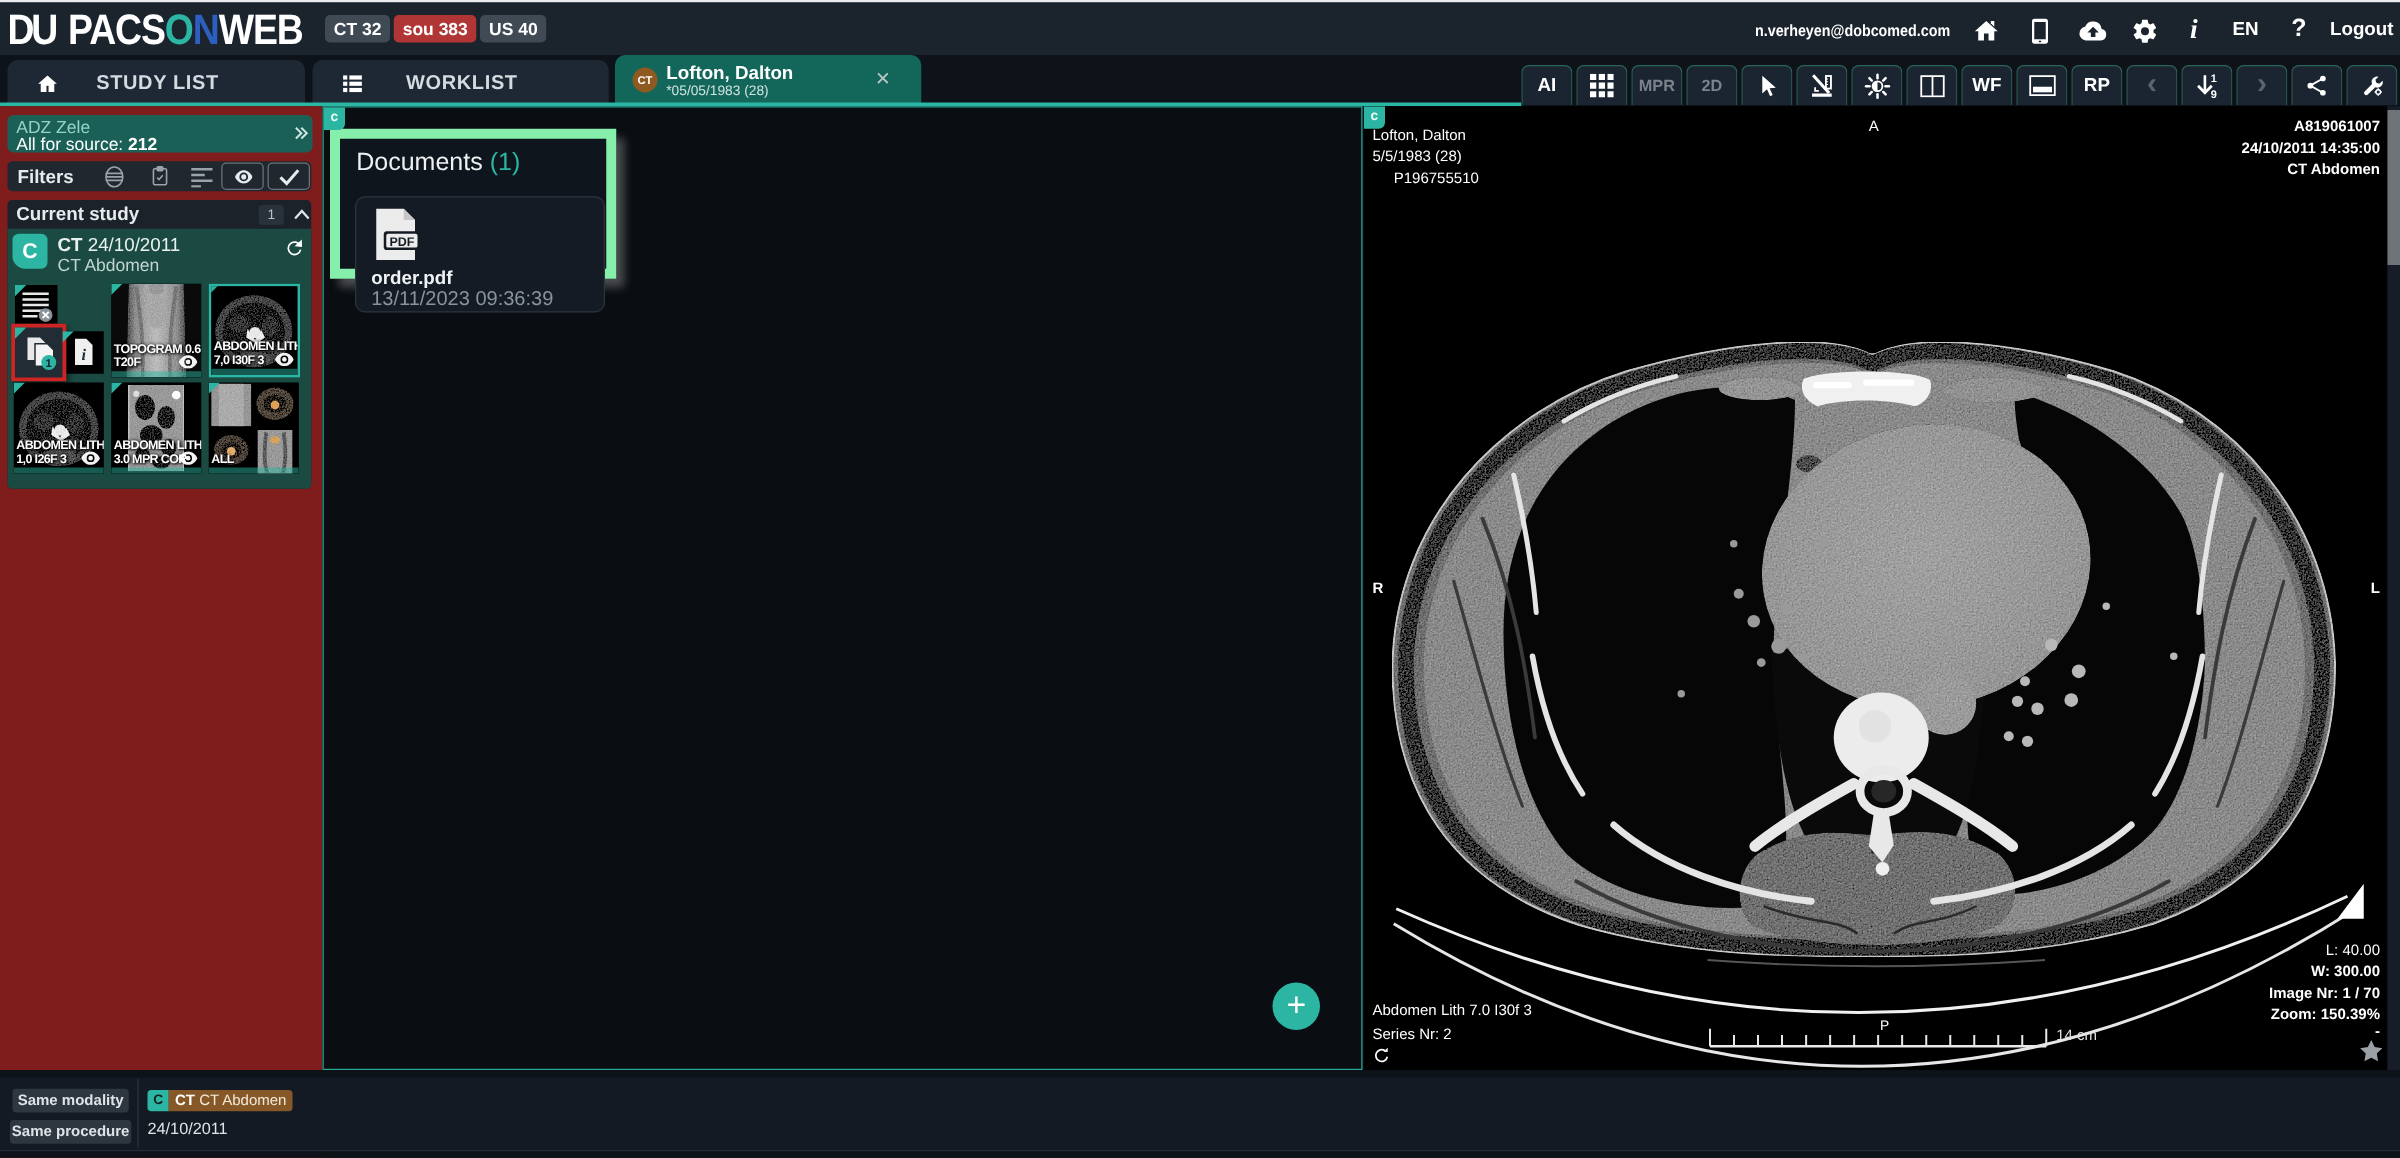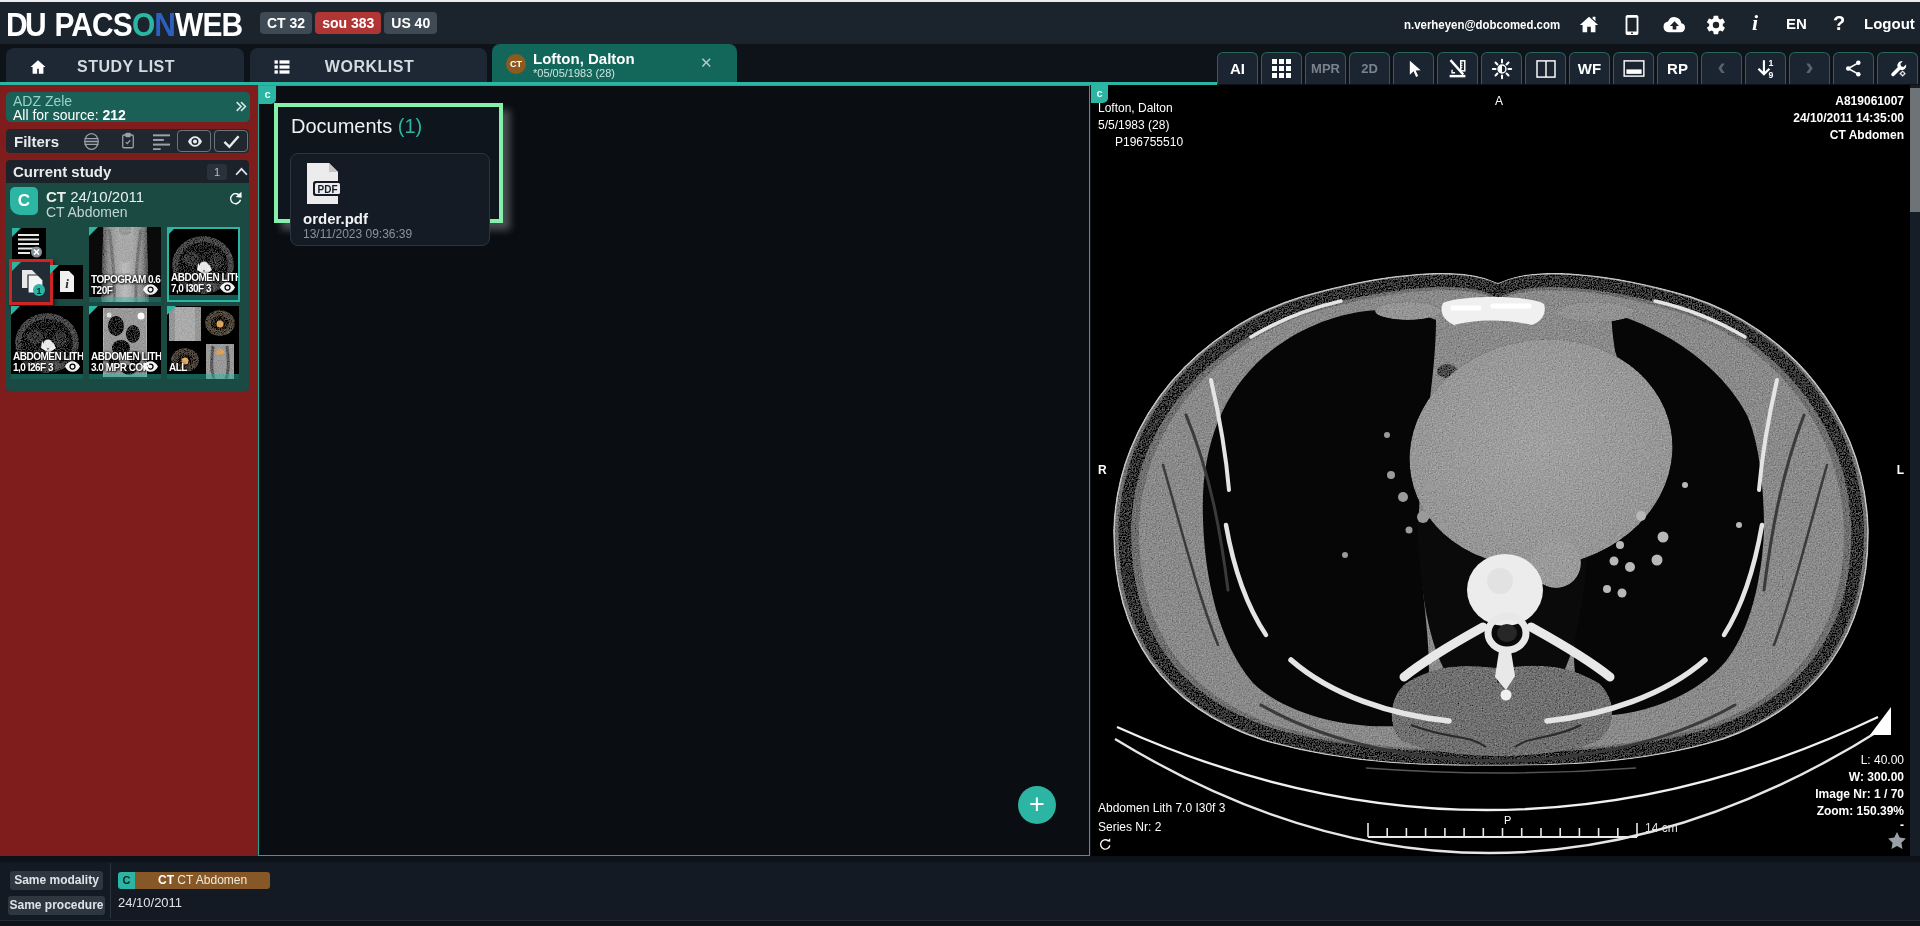--- a/index.html
+++ b/index.html
@@ -29,21 +29,21 @@
 .sidebar{left:0;top:85px;width:258px;height:841px;background:#7f1d1d}
 .thumb{position:absolute;background:#000;overflow:hidden}
 .corner{position:absolute;left:0;top:0;width:0;height:0;border-top:9px solid #2cb5a3;border-right:9px solid transparent;z-index:4}
 .tlab{position:absolute;left:2px;bottom:6px;font-size:10px;font-weight:bold;color:#fff;line-height:10.5px;letter-spacing:-0.5px;text-shadow:1px 1px 2px #000,0 0 3px #000;z-index:3;white-space:nowrap}
 .tstrip{position:absolute;left:0;bottom:0;width:100%;height:5px;background:rgba(44,181,163,0.5);z-index:2}
 .teye{position:absolute;right:3px;bottom:7px;z-index:3;opacity:0.95}
 .ov{position:absolute;font-size:12px;color:#fff;white-space:nowrap}
 .ovr{text-align:center;right:6px}
 .midvp{left:258px;top:85px;width:832px;height:771px;background:#0a0e13;border:1px solid #25a593}
 .ctag{position:absolute;left:0;top:0;width:17px;height:18px;background:#2cb5a3;border-radius:0 0 5px 0;color:#eafffa;font-size:11px;font-weight:bold;text-align:center;line-height:17px;z-index:5}
-.redpanel{position:absolute;left:15px;top:17px;width:229px;height:120px;border:4px solid #86efac;background:#0f151c;box-shadow:7px 7px 7px rgba(140,140,140,0.5)}
+.redpanel{position:absolute;left:5px;top:17px;width:229px;height:120px;border:8px solid #86efac;background:#0f151c;box-shadow:7px 7px 7px rgba(140,140,140,0.5)}
 .doccard{position:absolute;left:12px;top:46px;width:200px;height:93px;border:1px solid #2b3540;border-radius:8px;background:#141b24}
 .plusbtn{position:absolute;left:759px;top:700px;width:38px;height:38px;border-radius:50%;background:#2cb5a3;color:#fff;font-size:27px;font-weight:normal;text-align:center;line-height:36px}
 .rightvp{left:1091px;top:85px;width:819px;height:771px;background:#000;overflow:hidden}
 .botbar{left:0;top:856px;width:1920px;height:70px;background:#0d1218}
 .botbtn{position:absolute;background:#2e3740;border-radius:3px;font-size:12px;font-weight:bold;color:#dfe3e7;text-align:center}
 .scrltrack{left:1910px;top:85px;width:10px;height:771px;background:#161d26}
 .scrlthumb{left:1910px;top:88px;width:10px;height:124px;background:#6e7378}
 </style>
 </head>
 <body>
@@ -396,21 +396,21 @@
     <div class="abs" style="left:13px;top:8px;font-size:20px;color:#edf1f4">Documents <span style="color:#2cb5a3">(1)</span></div>
     <div class="doccard">
       <svg class="abs" style="left:14px;top:8px" width="40" height="44" viewBox="0 0 40 44">
           <path d="M2 1 h22 l9 9 v32 h-31 z" fill="#ececec"></path>
           <path d="M24 1 l9 9 h-9 z" fill="#c6c6c6"></path>
           <rect x="8" y="19" width="29" height="15" rx="2.5" fill="#141b24"></rect>
           <rect x="10" y="21" width="25" height="11" rx="1.5" fill="#ececec"></rect>
           <text x="22.5" y="30.5" text-anchor="middle" font-size="10" font-weight="bold" fill="#141b24" font-family="Liberation Sans">PDF</text>
         </svg>
       <div class="abs" style="left:12px;top:56px;font-size:15px;font-weight:bold;color:#f0f3f5">order.pdf</div>
-      <div class="abs" style="left:12px;top:73px;font-size:12px;color:#8a929a">13/11/2023 09:36:39</div>
+      <div class="abs" style="left:12px;top:73px;font-size:16px;color:#8a929a">13/11/2023 09:36:39</div>
     </div>
   </div>
   <div class="plusbtn">+</div>
 </div>
 <div class="abs rightvp">
   <svg class="abs" style="left:0;top:0" width="819" height="771" viewBox="0 0 819 771">
     <defs>
       <path id="bp" d="M23,445 C26,330 110,243 210,212 C300,186 372,183 402,197 Q407,200 412,197 C442,183 512,186 600,212 C696,243 774,330 777,445 C778,548 728,620 632,654 C546,680 460,680 405,680 C350,680 262,681 172,655 C72,622 22,550 23,445 Z"></path>
       <radialGradient id="heartg" cx="0.5" cy="0.45" r="0.75">
           <stop offset="0" stop-color="#a0a0a0"></stop>
@@ -539,21 +539,21 @@
   </svg>
   <div class="ov" style="left:554px;top:736px;font-size:12px;color:#e2e2e2">14 cm</div>
 </div>
 <div class="abs botbar">
   <div class="abs" style="left:0;top:6px;width:1920px;height:58px;background:#131a23"></div>
   <div class="abs" style="left:0;top:64px;width:1920px;height:1px;background:#232c36"></div>
   <div class="botbtn" style="left:10px;top:15px;width:93px;height:19px;line-height:19px">Same modality</div>
   <div class="botbtn" style="left:8px;top:40px;width:97px;height:19px;line-height:19px">Same procedure</div>
   <div class="abs" style="left:110px;top:7px;width:1px;height:55px;background:#2a333d"></div>
   <div class="abs" style="left:118px;top:16px;width:17px;height:17px;background:#2cb5a3;border-radius:3px 0 0 3px;text-align:center;line-height:17px;font-size:11px;font-weight:bold;color:#10241f">C</div>
-  <div class="abs" style="left:135px;top:16px;height:17px;background:#875827;border-radius:0 3px 3px 0;padding:0 23px;font-size:12px;line-height:17px;color:#f2ead9"><b style="color:#fff">CT</b> CT Abdomen</div>
+  <div class="abs" style="left:135px;top:16px;height:17px;background:#875827;border-radius:0 3px 3px 0;padding:0 5px;font-size:12px;line-height:17px;color:#f2ead9"><b style="color:#fff">CT</b> CT Abdomen</div>
   <div class="abs" style="left:118px;top:39px;font-size:13px;color:#dfe3e7">24/10/2011</div>
 </div>
 <div class="abs scrltrack"></div>
 <div class="abs scrlthumb"></div>
 <svg width="0" height="0" style="position:absolute">
   <defs>
     <filter id="grain" x="0%" y="0%" width="100%" height="100%">
       <feTurbulence type="fractalNoise" baseFrequency="0.9" numOctaves="2" result="n"></feTurbulence>
       <feColorMatrix in="n" type="matrix" values="0.33 0.33 0.33 0 0 0.33 0.33 0.33 0 0 0.33 0.33 0.33 0 0 0 0 0 0 1" result="mono"></feColorMatrix>
       <feComposite in="SourceGraphic" in2="mono" operator="arithmetic" k1="0" k2="1" k3="0.5" k4="-0.25" result="noisy"></feComposite>

